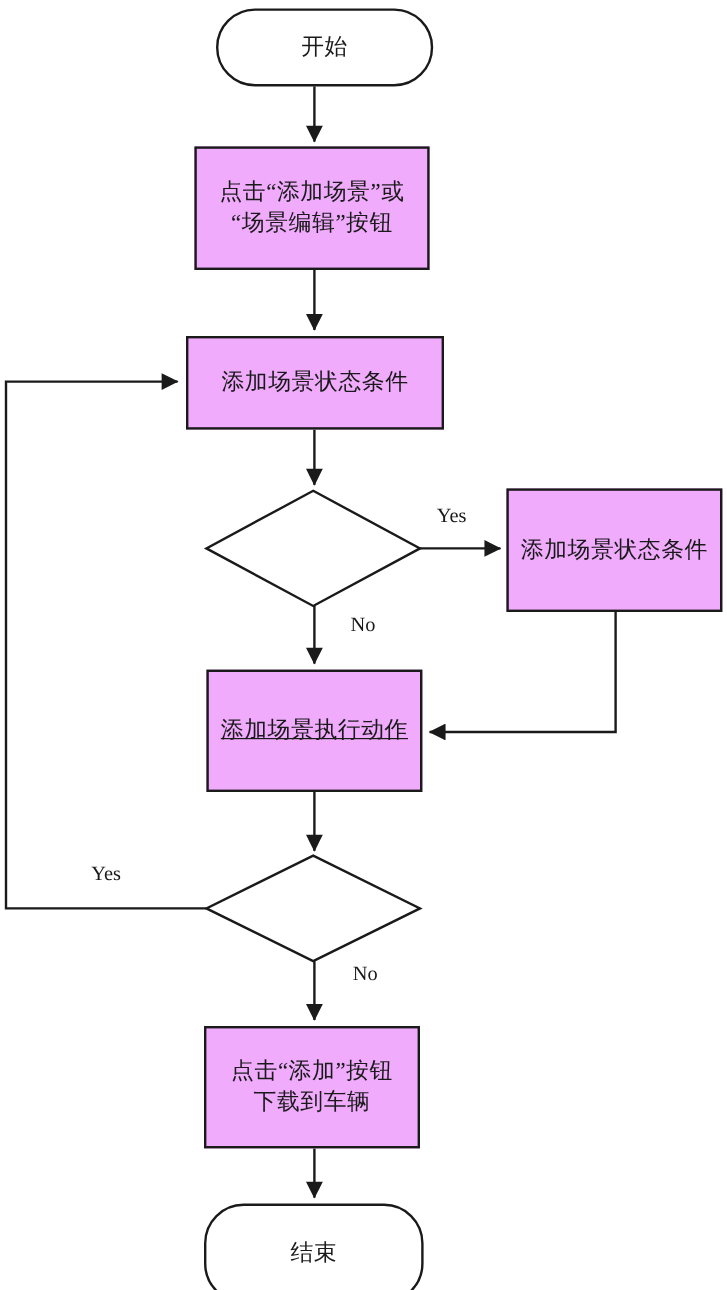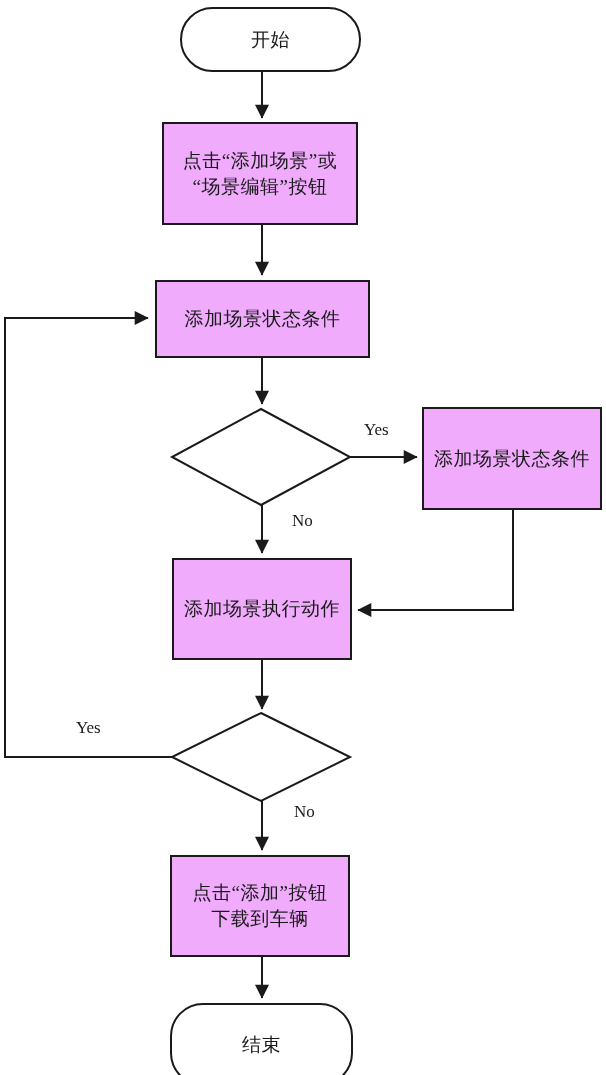--- a/index.html
+++ b/index.html
@@ -108,21 +108,21 @@
 
   <div class="node rect" style="left:155px; top:280px; width:215px; height:78px;">
     <span>添加场景状态条件</span>
   </div>
 
 
   <div class="node rect" style="left:422px; top:407px; width:180px; height:103px;">
     <span>添加场景状态条件</span>
   </div>
 
-  <div class="node rect" style="left:172px; top:558px; width:180px; height:102px;">
+  <div class="node rect" style="left:172px; top:558px; width:180px; height:102px;text-decoration:underline;">
     <span>添加场景执行动作</span>
   </div>
 
 
   <div class="node rect" style="left:170px; top:855px; width:180px; height:102px;">
     <span>点击“添加”按钮
 下载到车辆</span>
   </div>
 
   <div class="node oval" style="left:170px; top:1003px; width:183px; height:83px;">

